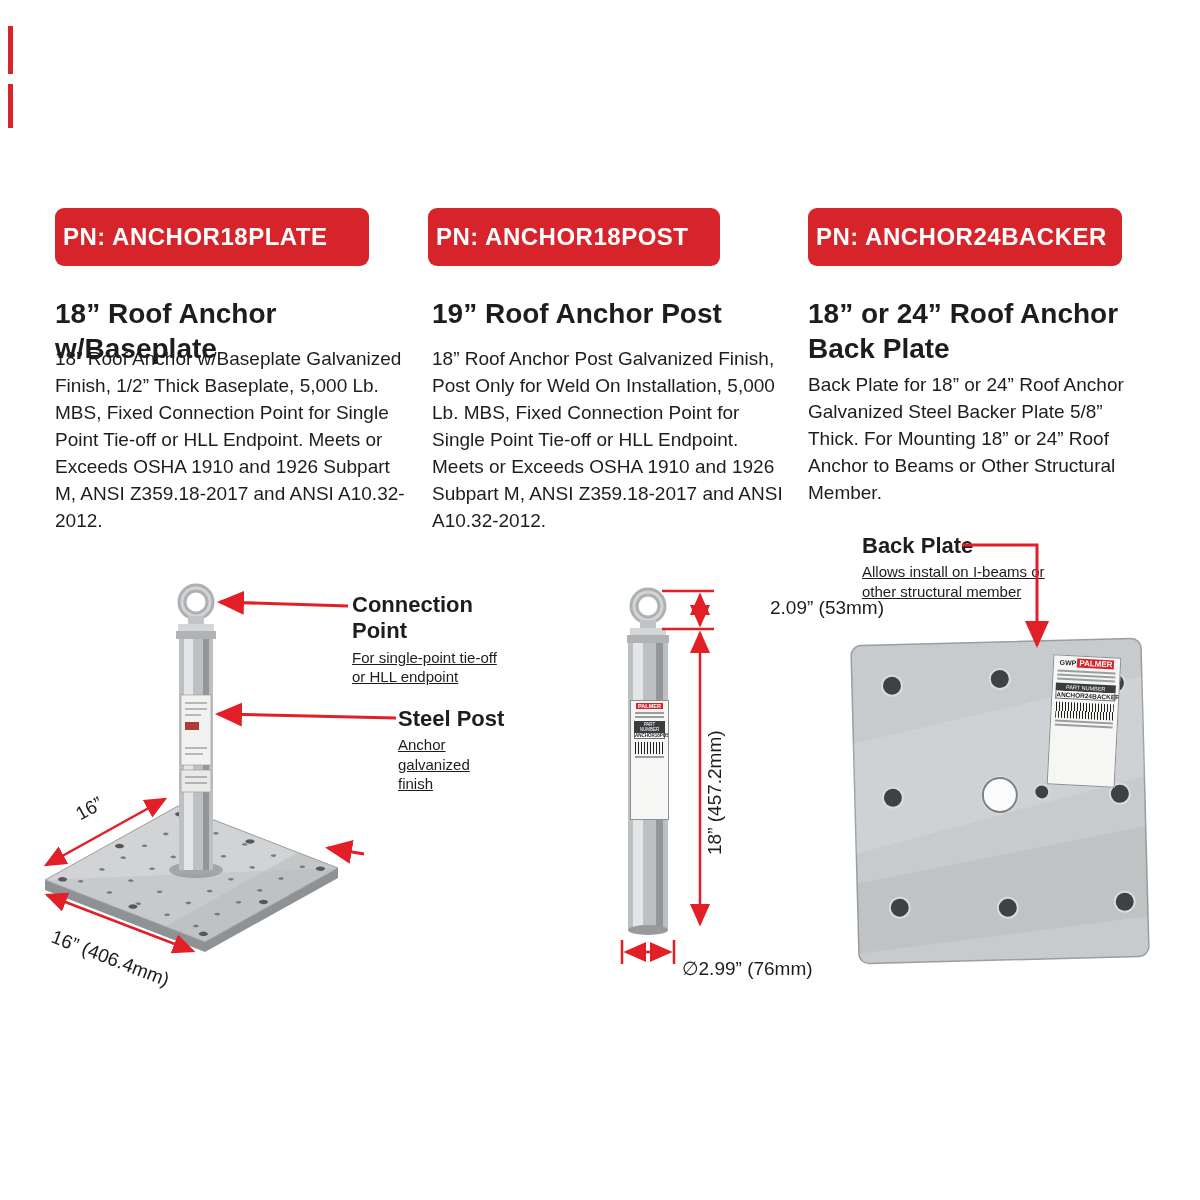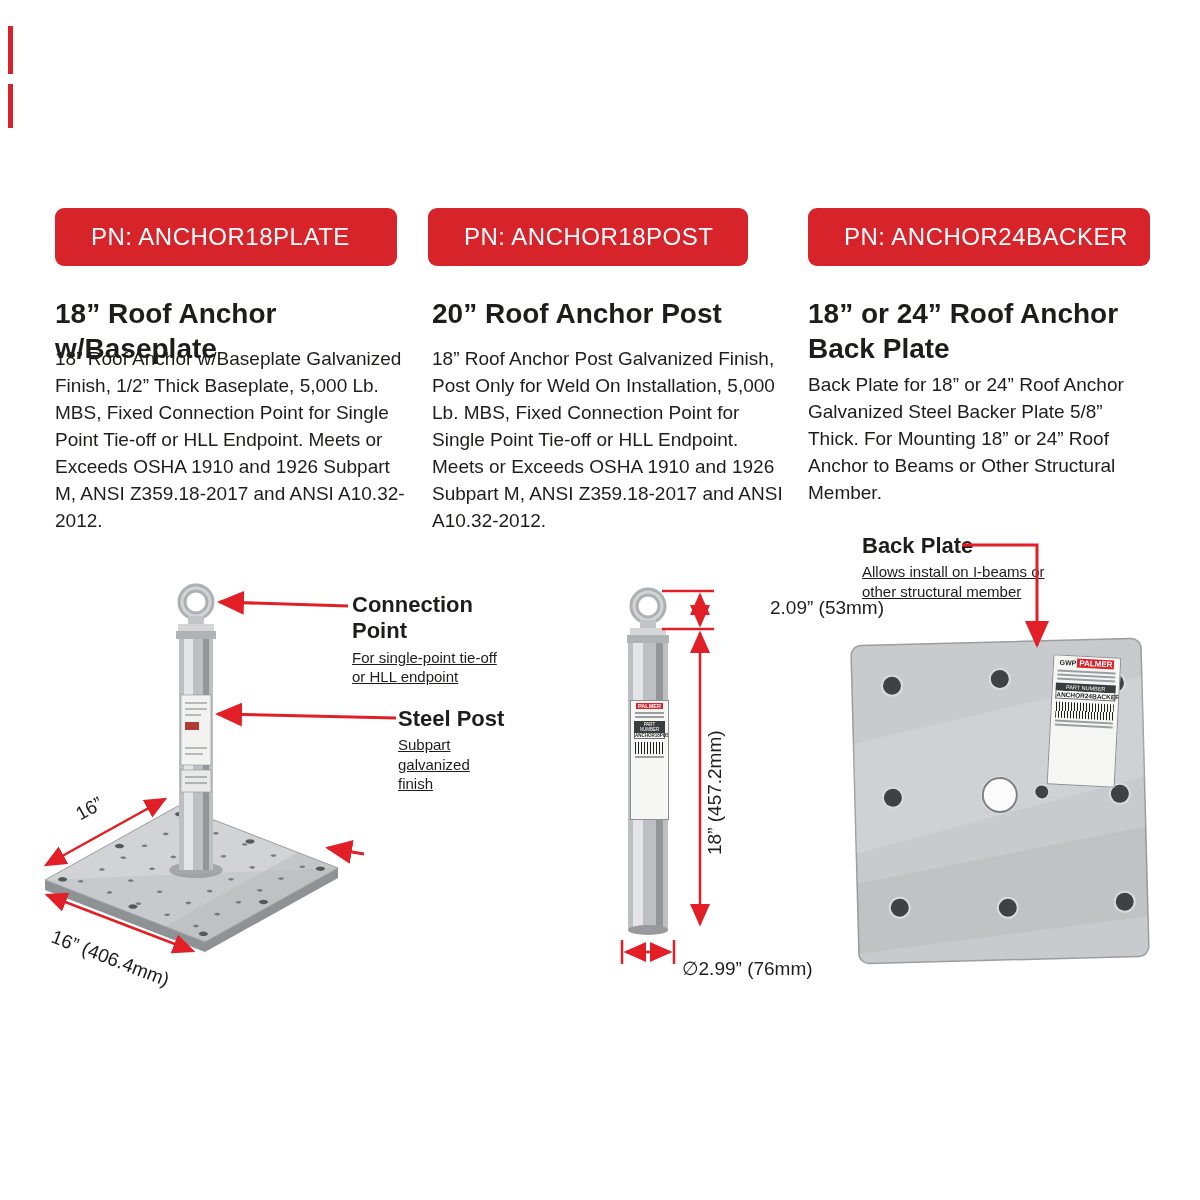--- a/index.html
+++ b/index.html
@@ -1,20 +1,20 @@
 <!DOCTYPE html>
 <html><head>
 <meta charset="utf-8">
 <style>
   html,body{margin:0;padding:0;}
   body{width:1200px;height:1200px;background:#ffffff;font-family:"Liberation Sans",sans-serif;color:#1d1d1b;}
   .sheet{position:relative;width:1200px;height:1200px;background:#fff;overflow:hidden;}
   .abs{position:absolute;}
   .badge{position:absolute;height:58px;background:#d7232a;color:#fff;border-radius:9px;
-         display:flex;align-items:center;padding-left:36px;font-size:24px;font-weight:400;letter-spacing:.5px;}
+         display:flex;align-items:center;padding-left:8px;font-size:24px;font-weight:700;letter-spacing:.5px;}
   .col-title{position:absolute;font-size:28px;font-weight:700;line-height:1.25;}
   .col-desc{position:absolute;font-size:19px;line-height:1.42;}
   .callout-title{font-size:22px;font-weight:700;line-height:1.2;}
   .callout-body{font-size:15px;line-height:1.3;margin-top:3px;text-decoration:underline;}
   .dim{position:absolute;font-size:19px;white-space:nowrap;}
   .rot{transform-origin:left top;}
   .edge-mark{position:absolute;left:8px;width:5px;background:#d7232a;}
   .sticker{position:absolute;background:#f6f6f4;border:1px solid #8d9092;overflow:hidden;
            display:flex;flex-direction:column;align-items:stretch;}
   .sticker .logo{display:flex;justify-content:center;align-items:center;gap:1px;padding:2px 1px 1px 1px;}
@@ -32,35 +32,35 @@
 <div class="sheet">
 
   <div class="edge-mark" style="top:26px;height:48px;"></div>
   <div class="edge-mark" style="top:84px;height:44px;"></div>
 
   <div class="badge" style="left:55px;top:208px;width:306px;">PN: ANCHOR18PLATE</div>
   <div class="col-title" style="left:55px;top:296px;width:350px;">18” Roof Anchor w/Baseplate</div>
   <div class="col-desc" style="left:55px;top:346px;width:356px;">18” Roof Anchor w/Baseplate Galvanized Finish, 1/2” Thick Baseplate, 5,000 Lb. MBS, Fixed Connection Point for Single Point Tie-off or HLL Endpoint. Meets or Exceeds OSHA 1910 and 1926 Subpart M, ANSI Z359.18-2017 and ANSI A10.32-2012.</div>
 
   <div class="badge" style="left:428px;top:208px;width:284px;">PN: ANCHOR18POST</div>
-  <div class="col-title" style="left:432px;top:296px;width:350px;">20” Roof Anchor Post</div>
+  <div class="col-title" style="left:432px;top:296px;width:350px;">19” Roof Anchor Post</div>
   <div class="col-desc" style="left:432px;top:346px;width:356px;">18” Roof Anchor Post Galvanized Finish, Post Only for Weld On Installation, 5,000 Lb. MBS, Fixed Connection Point for Single Point Tie-off or HLL Endpoint. Meets or Exceeds OSHA 1910 and 1926 Subpart M, ANSI Z359.18-2017 and ANSI A10.32-2012.</div>
 
   <div class="badge" style="left:808px;top:208px;width:306px;">PN: ANCHOR24BACKER</div>
   <div class="col-title" style="left:808px;top:296px;width:340px;">18” or 24” Roof Anchor Back Plate</div>
   <div class="col-desc" style="left:808px;top:372px;width:348px;">Back Plate for 18” or 24” Roof Anchor Galvanized Steel Backer Plate 5/8” Thick. For Mounting 18” or 24” Roof Anchor to Beams or Other Structural Member.</div>
 
   <div class="abs" style="left:352px;top:592px;width:170px;">
     <div class="callout-title">Connection Point</div>
     <div class="callout-body" style="width:150px;">For single-point tie-off or HLL endpoint</div>
   </div>
 
   <div class="abs" style="left:398px;top:706px;width:140px;">
     <div class="callout-title">Steel Post</div>
-    <div class="callout-body" style="width:110px;">Subpart galvanized finish</div>
+    <div class="callout-body" style="width:110px;">Anchor galvanized finish</div>
   </div>
 
 
   <div class="abs" style="left:862px;top:533px;width:210px;">
     <div class="callout-title">Back Plate</div>
     <div class="callout-body" style="width:200px;">Allows install on I-beams or other structural member</div>
   </div>
 
   <div class="dim rot" style="left:72px;top:806px;transform:rotate(-29deg);">16”</div>
   <div class="dim rot" style="left:56px;top:926px;transform:rotate(21deg);">16” (406.4mm)</div>

